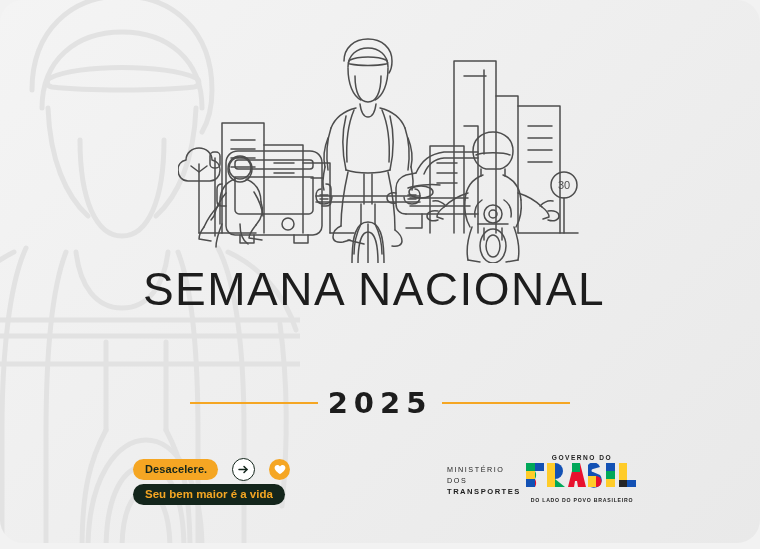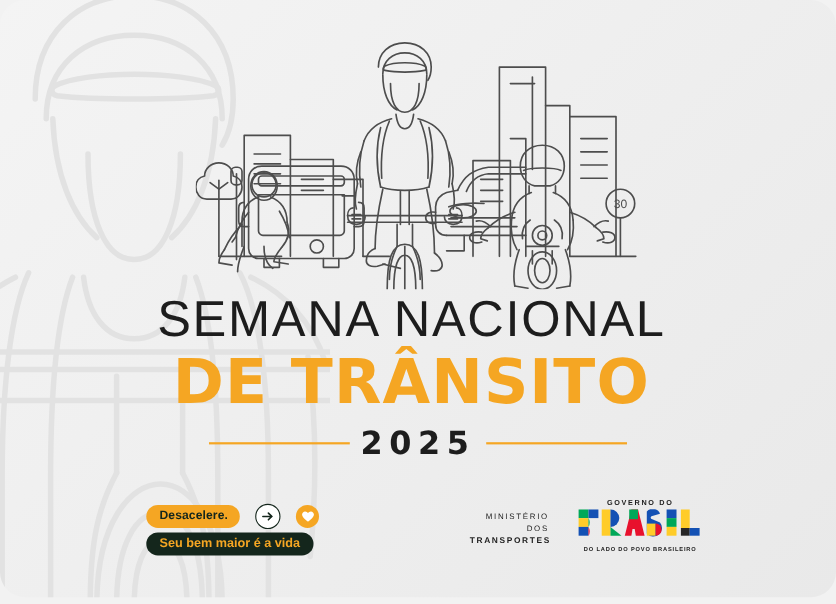--- a/index.html
+++ b/index.html
@@ -65,21 +65,21 @@
   .pill-dark{
     background:#14261c;color:#f5a623;border-radius:11px;
     padding:3px 12px;font-size:11.5px;font-weight:700;
     margin-top:3px;display:inline-block;line-height:15px;
   }
   
   .org{position:absolute;font-family:"Liberation Sans", sans-serif;color:#1d1d1d;}
   .org .l1{font-size:7.2px;letter-spacing:1.55px;font-weight:400;line-height:11px;}
   .org .l2{font-size:7.6px;letter-spacing:1.5px;font-weight:700;line-height:11px;}
   #org-senatran{left:300px;top:14px;text-align:right;width:132px;}
-  #org-ministerio{left:427px;top:14px;text-align:right;width:72px;}
+  #org-ministerio{left:447px;top:14px;width:72px;}
   
   #gov{position:absolute;left:524px;top:4px;width:116px;text-align:center;}
   #gov .gtop{font-size:6.6px;font-weight:700;letter-spacing:1.5px;color:#1d1d1d;margin-bottom:2px;}
   #gov .gbot{font-size:5.2px;font-weight:700;letter-spacing:.75px;color:#1d1d1d;margin-top:2px;}
   #gov svg{display:block;}
 </style>
 </head>
 <body>
 
 <div id="poster">
@@ -289,21 +289,20 @@
       <circle cx="386" cy="157" r="13"></circle>
       <path d="M386 170 L386 205"></path>
       <path d="M340 205 L400 205"></path>
       <text x="386" y="161" font-family="Liberation Sans, sans-serif" font-size="11" fill="#4d4d4d" stroke="none" text-anchor="middle">30</text>
     </g>
 
     <path d="M152 205 L176 205"></path>
   </svg>
 
   <div class="title-block" id="t-semana">SEMANA NACIONAL</div>
-  <div class="title-block" id="t-transito">DE TRÂNSITO</div>
 
   <div id="yearrow">
     <span class="yr-line"></span>
     <span id="year">2025</span>
     <span class="yr-line"></span>
   </div>
 
   <div id="footer">
 
     <div id="slogan">

